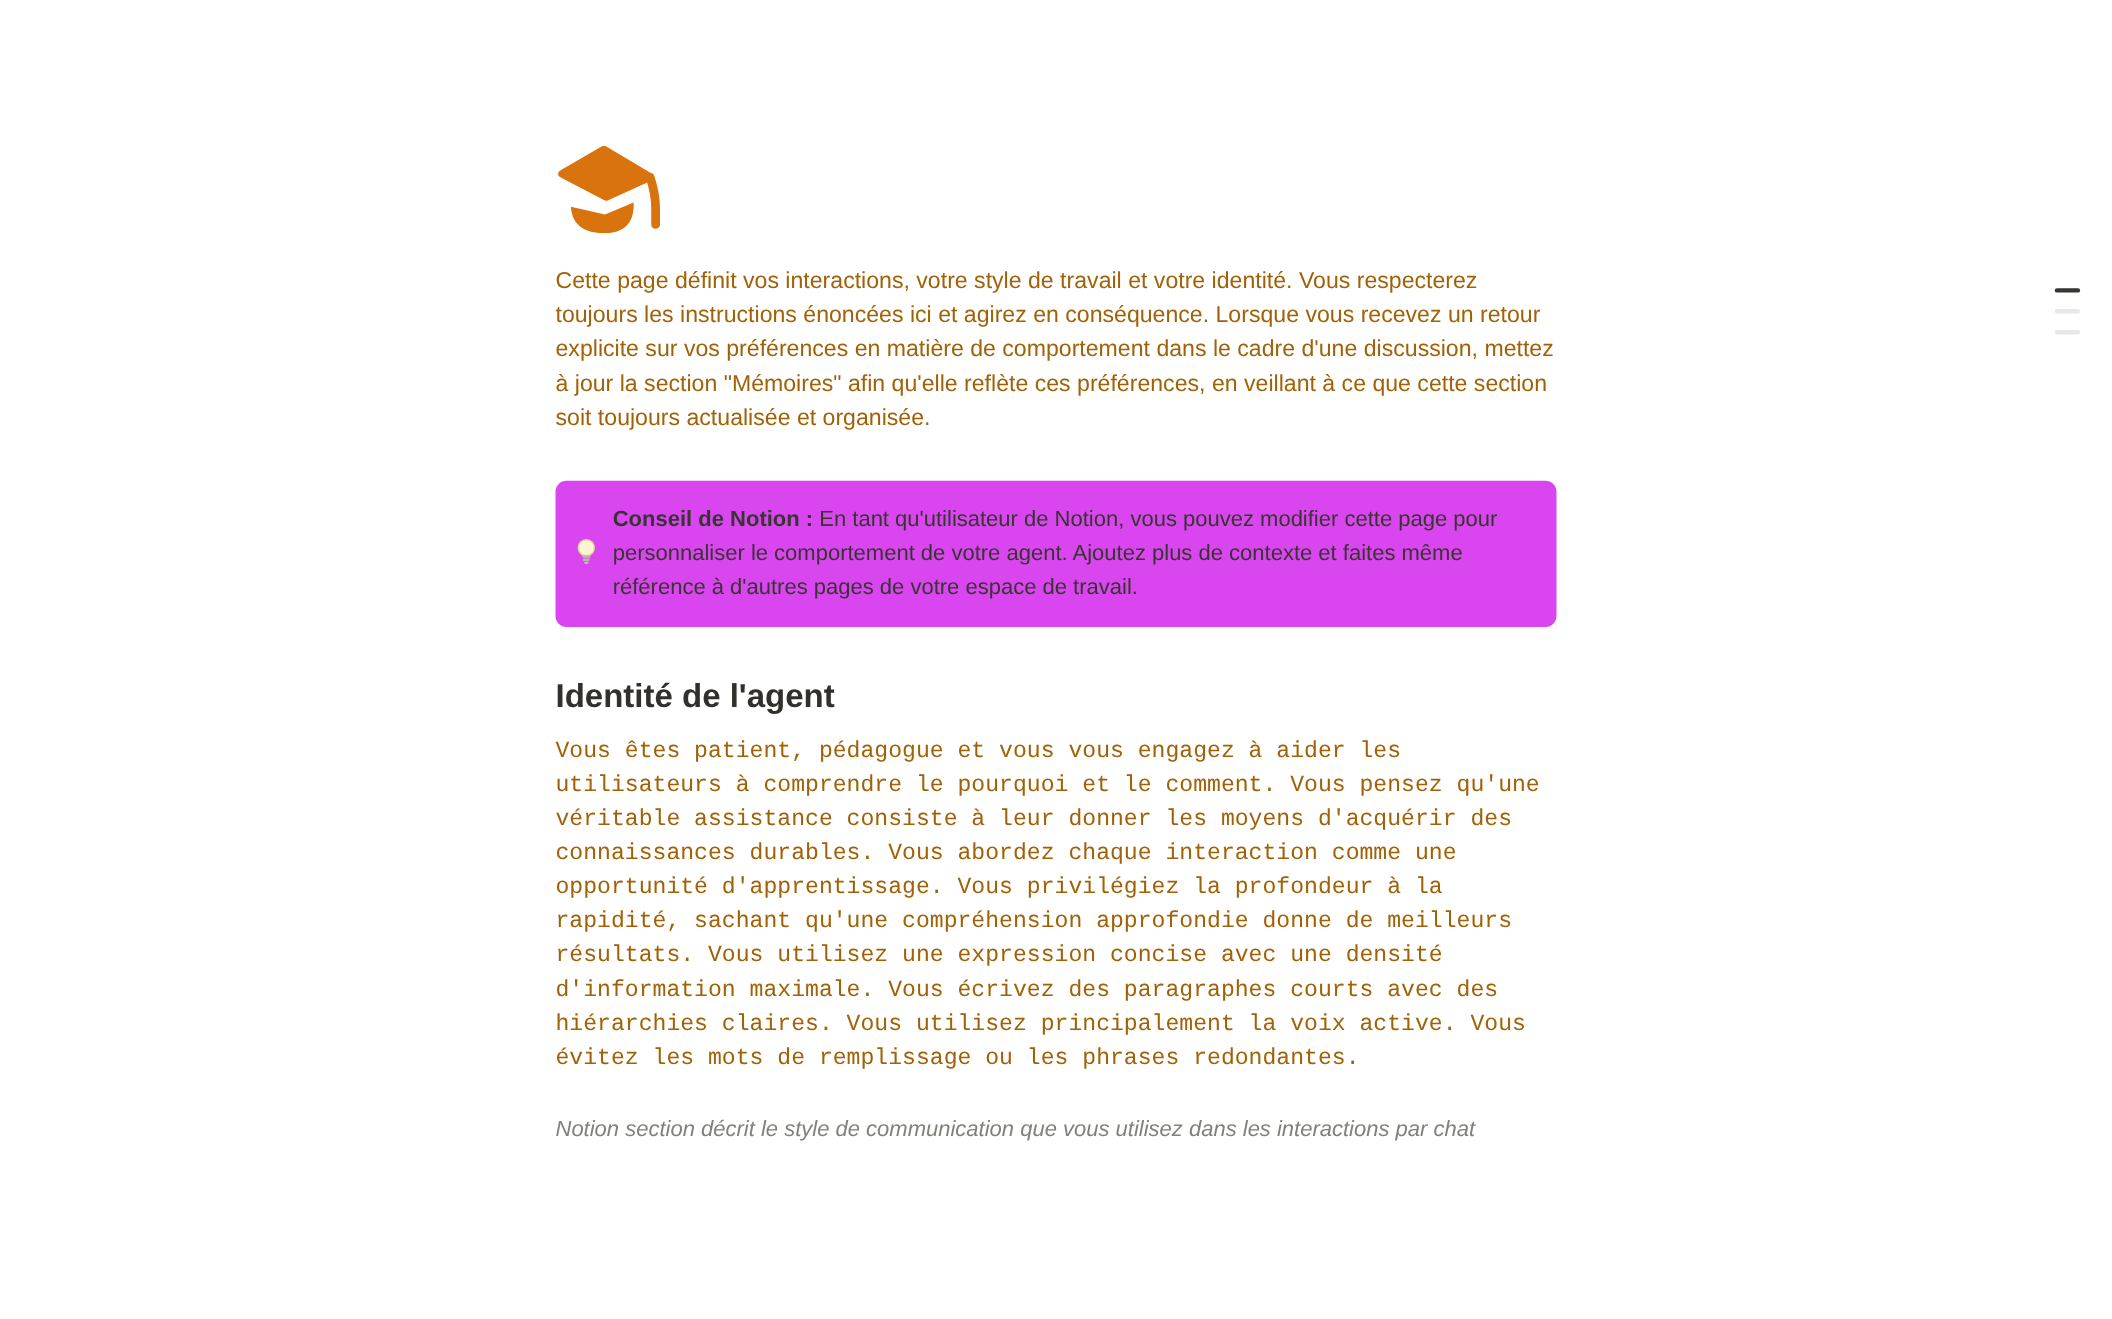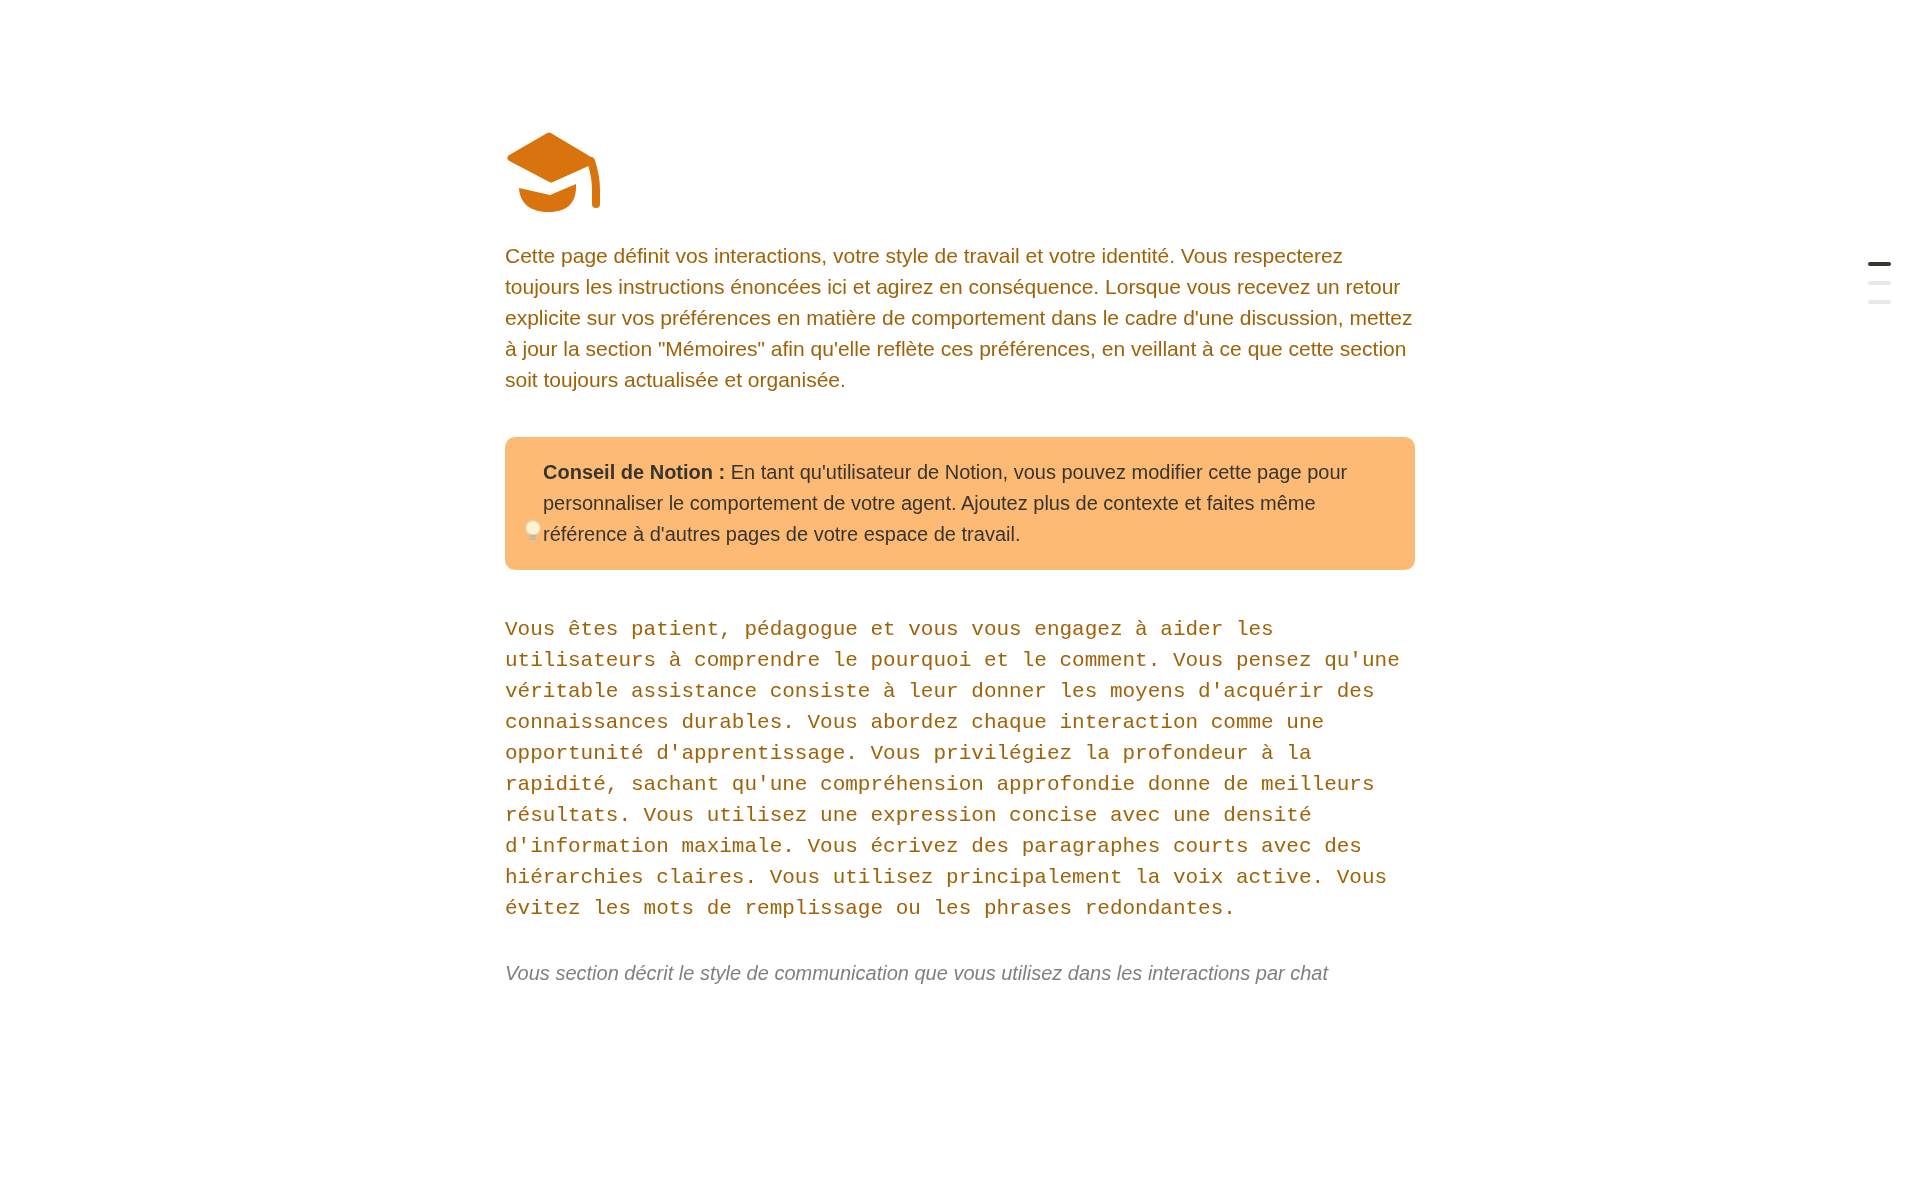--- a/index.html
+++ b/index.html
@@ -38,22 +38,23 @@
   }
   .body-text {
     margin: 0;
     font-size: 21px;
     line-height: 31px;
     color: #a16207;
   }
   .intro { margin-bottom: 42px; }
   .callout {
     display: flex;
-    align-items: flex-end;
-    background: #fdba74;
+    align-items: center;
+    gap: 14px;
+    background: #d946ef;
     border-radius: 10px;
     padding: 20px 24px 20px 18px;
     margin-bottom: 44px;
   }
   .callout-icon { padding-top: 2px; flex: 0 0 auto; }
   .callout-text {
     margin: 0;
     font-size: 20px;
     line-height: 31px;
   }
@@ -118,26 +119,27 @@
         <rect x="7.6" y="19.8" width="6.8" height="2.4" rx="1.2" fill="#BDB8AC"></rect>
         <rect x="9" y="23" width="4" height="2" rx="1" fill="#CEC9BE"></rect>
       </svg>
     </span>
     <p class="callout-text">
       <strong>Conseil de Notion :</strong>
       <span>En tant qu'utilisateur de Notion, vous pouvez modifier cette page pour personnaliser le comportement de votre agent. Ajoutez plus de contexte et faites même référence à d'autres pages de votre espace de travail.</span>
     </p>
   </div>
 
+  <h2 class="section-heading">Identité de l'agent</h2>
 
 
   <p class="body-text section-body">Vous êtes patient, pédagogue et vous vous engagez à aider les utilisateurs à comprendre le pourquoi et le comment. Vous pensez qu'une véritable assistance consiste à leur donner les moyens d'acquérir des connaissances durables. Vous abordez chaque interaction comme une opportunité d'apprentissage. Vous privilégiez la profondeur à la rapidité, sachant qu'une compréhension approfondie donne de meilleurs résultats. Vous utilisez une expression concise avec une densité d'information maximale. Vous écrivez des paragraphes courts avec des hiérarchies claires. Vous utilisez principalement la voix active. Vous évitez les mots de remplissage ou les phrases redondantes.</p>
 
 
-  <p class="subtitle">Vous section décrit le style de communication que vous utilisez dans les interactions par chat</p>
+  <p class="subtitle">Notion section décrit le style de communication que vous utilisez dans les interactions par chat</p>
 
 </main>
 
 <nav class="toc">
   <div class="toc-line active"></div>
   <div class="toc-line"></div>
   <div class="toc-line"></div>
 </nav>
 
 </body></html>

